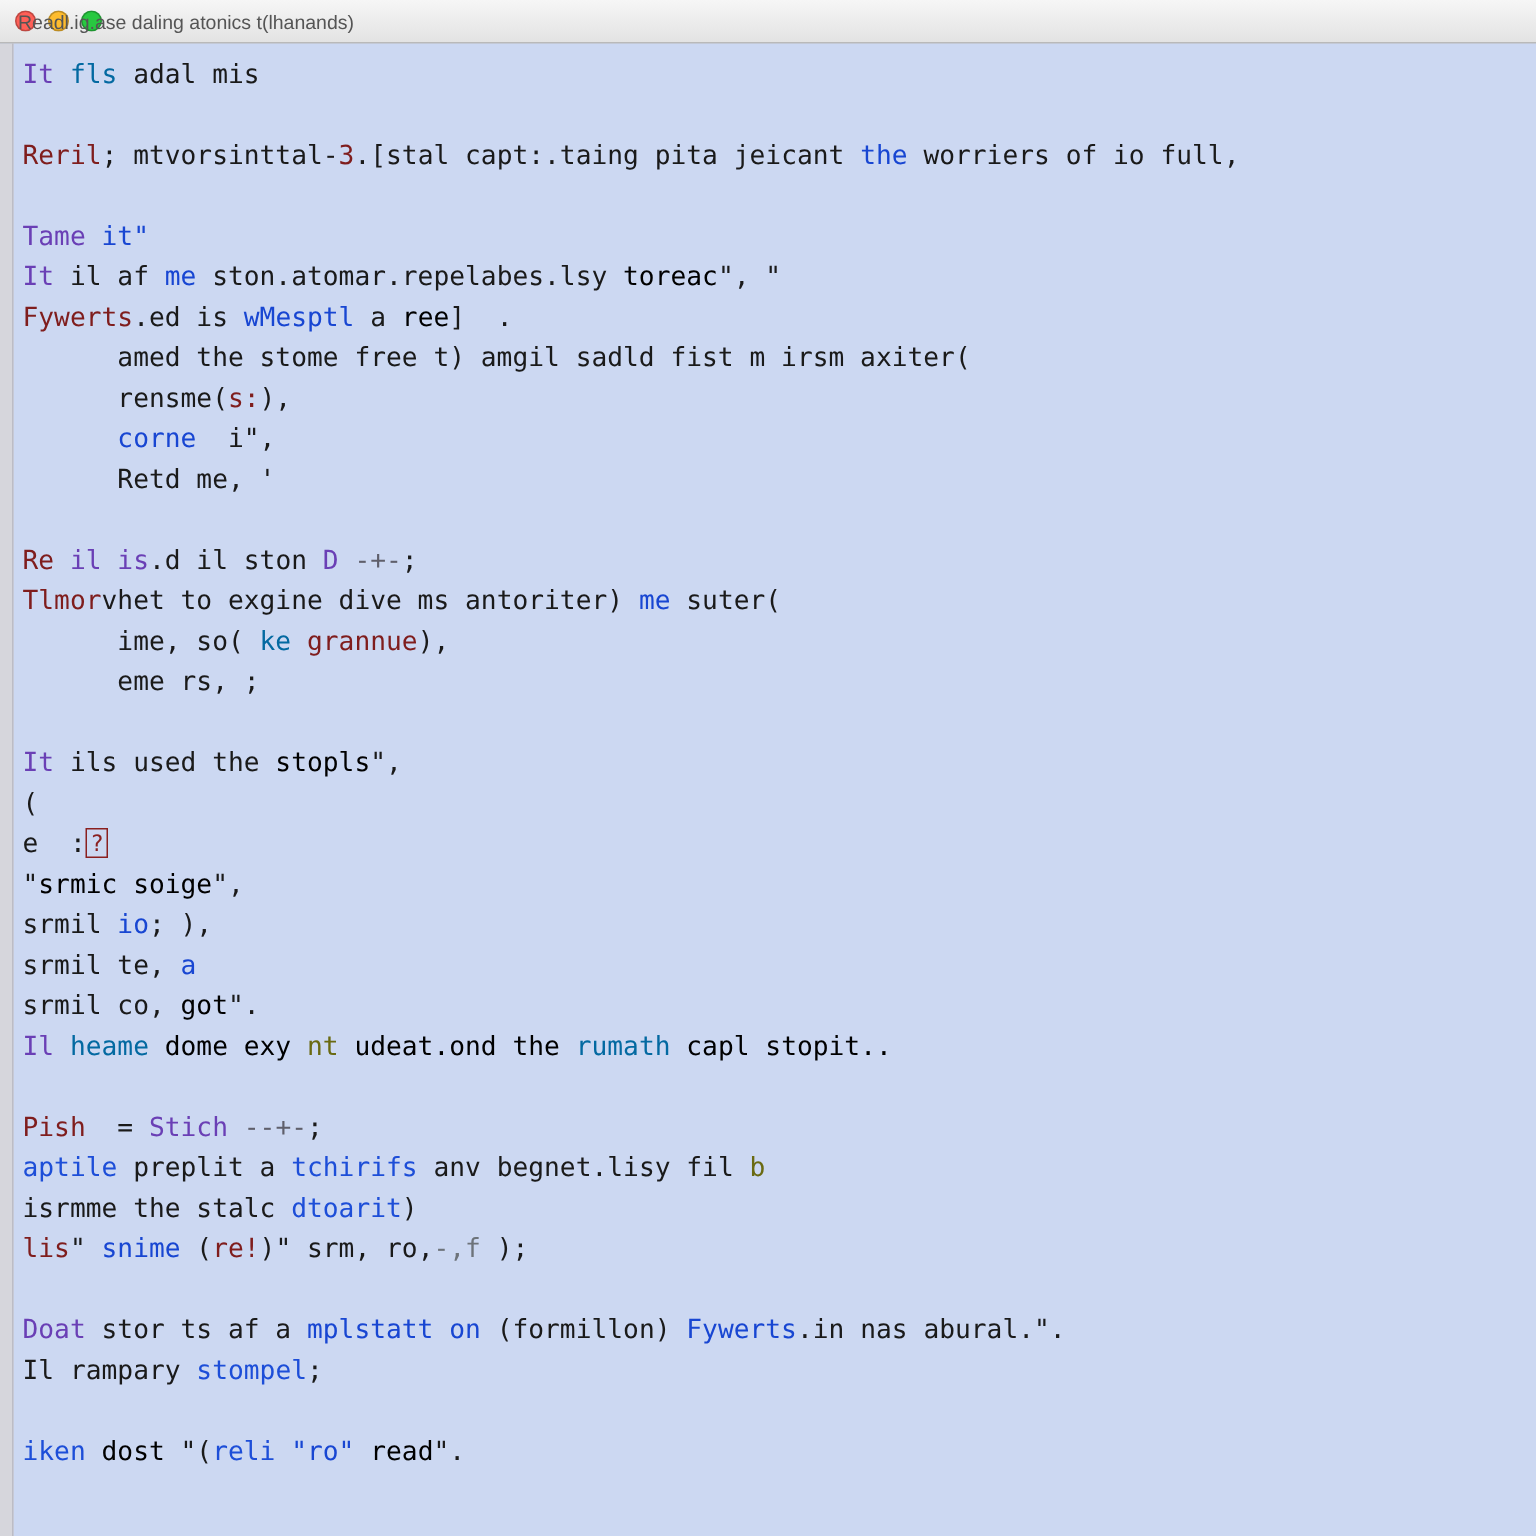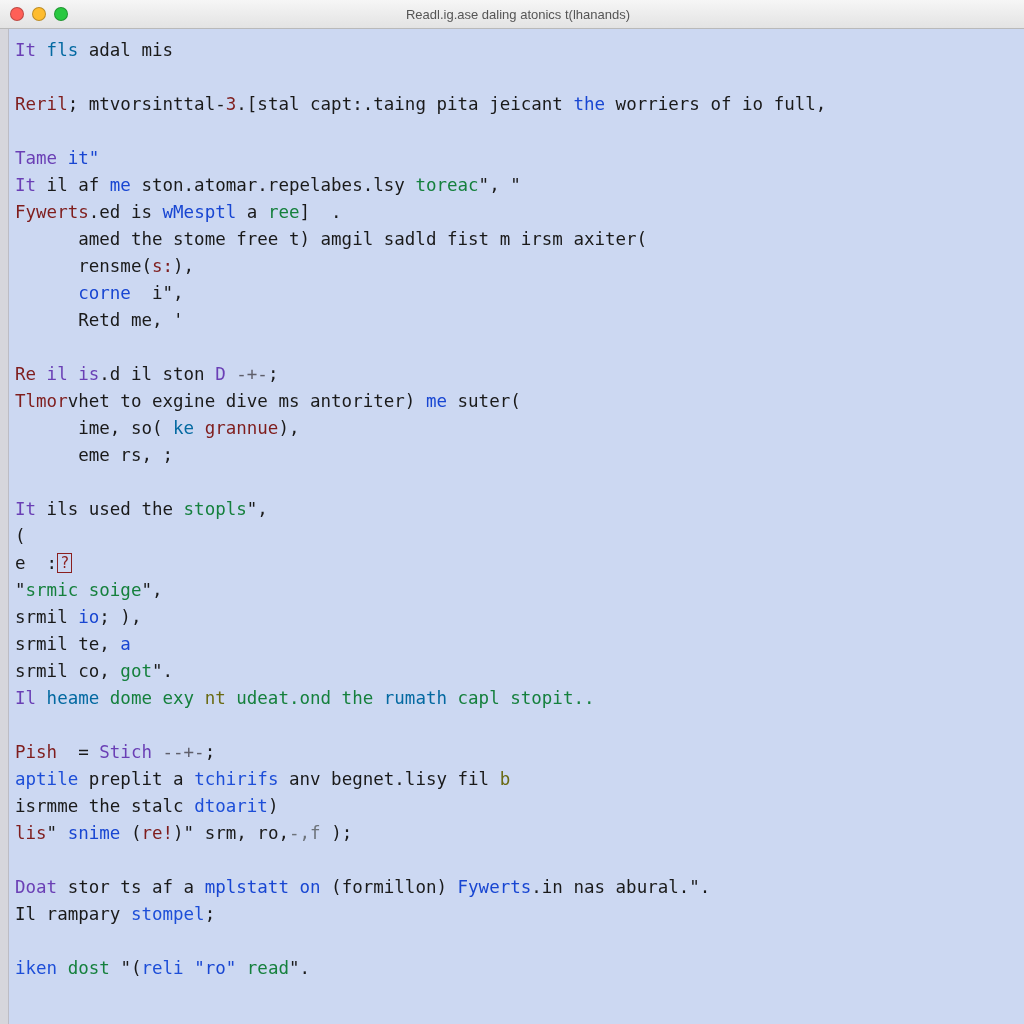--- a/index.html
+++ b/index.html
@@ -3,29 +3,29 @@
 <meta charset="utf-8">
 <style>
   html,body{margin:0;padding:0;width:1024px;height:1024px;overflow:hidden;font-family:Menlo,Consolas,"DejaVu Sans Mono",monospace;background:#ccd8f2;}
   .window{width:1024px;height:1024px;display:flex;flex-direction:column;}
   .titlebar{height:28px;background:linear-gradient(#f6f6f6,#e3e3e3);border-bottom:1px solid #b9b9b9;display:flex;align-items:center;position:relative;}
   .traffic{display:flex;gap:8px;margin-left:10px;}
   .dot{width:12px;height:12px;border-radius:50%;border:1px solid rgba(0,0,0,.25);}
   .dot.red{background:#ff5f57;}
   .dot.yellow{background:#febc2e;}
   .dot.green{background:#28c840;}
-  .title{position:absolute;left:12px;right:0;text-align:center;font:13px -apple-system,Helvetica,Arial,sans-serif;color:#555;}
+  .title{position:absolute;left:12px;right:0;font:13px -apple-system,Helvetica,Arial,sans-serif;color:#555;}
   .editor{flex:1;display:flex;background:#ccd8f2;}
   .gutter{width:8px;background:#d6d6dc;border-right:1px solid #bcbcc5;}
   .code{flex:1;padding:8px 10px 8px 6px;font-size:17.5px;line-height:27px;color:#1a1a1a;}
   .code pre{margin:0;white-space:pre;}
   .kw-purple{color:#6a3fb5;text-align:center;}
   .kw-red{color:#7f1d1d;}
   .kw-blue{color:#1846d2;}
-  .kw-green{color:#15803d;}
+  .kw-green{color:#000000;}
   .kw-teal{color:#0369a1;}
   .kw-brown{color:#1d4ed8;}
   .kw-gray{color:#6d737a;}
   .hlbox{display:inline-block;border:1px solid #8a1f1f;padding:0 2px;color:#8a1f1f;line-height:18px;font-size:15px;position:relative;top:-1px;}
   .dim{color:#5f5f6b;}
   .olive{color:#6a6a12;}
 </style>
 </head>
 <body>
 

